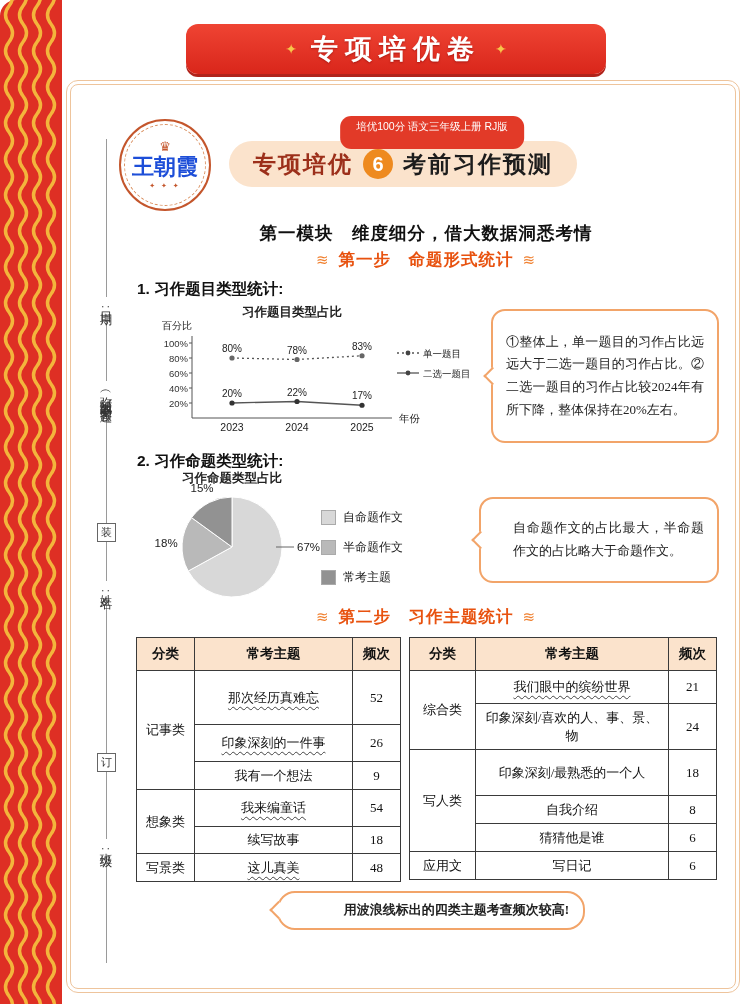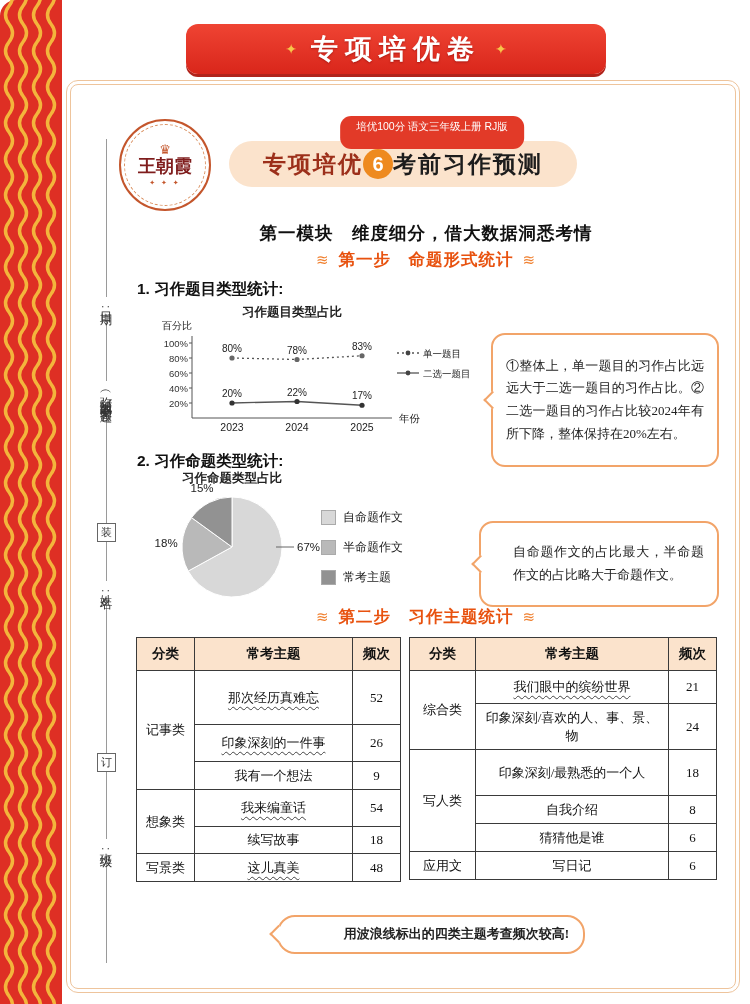--- a/index.html
+++ b/index.html
@@ -30,26 +30,26 @@
   .vtext{position:absolute;left:26px;writing-mode:vertical-rl;text-orientation:mixed;font-size:12.5px;
          color:#333;background:#fff;padding:4px 0;letter-spacing:2px;}
   .boxed-char{position:absolute;left:26px;width:17px;height:17px;border:1px solid #666;background:#fff;
               font-size:11px;color:#333;display:flex;align-items:center;justify-content:center;}
 
   
   .logo{position:absolute;left:48px;top:34px;width:88px;height:88px;border:2.5px solid #c4562c;border-radius:50%;
         background:#fff;display:flex;flex-direction:column;align-items:center;justify-content:center;gap:2px;}
   .logo::before{content:"";position:absolute;inset:3px;border:1px dashed #d98f5f;border-radius:50%;}
   .logo-crown{font-size:13px;color:#c4562c;line-height:1;}
-  .logo-name{font-size:18px;font-weight:bold;color:#7f1d1d;font-family:Liberation Mono, monospace;line-height:1.1;}
+  .logo-name{font-size:22px;font-weight:bold;color:#1d4ed8;font-family:Liberation Sans, sans-serif;line-height:1.1;}
   .logo-stars{font-size:7px;color:#c4562c;letter-spacing:2px;}
 
   
   .header-bar{position:absolute;left:158px;top:56px;width:348px;height:46px;background:#fbe3cc;border-radius:24px;
-              display:flex;align-items:center;justify-content:center;}
+              display:flex;align-items:center;justify-content:center;gap:10px;}
   .header-series{font-size:23px;font-weight:bold;color:#9c2f1a;letter-spacing:2px;}
   .header-num{width:30px;height:30px;border-radius:50%;background:#ee8a1f;color:#fff;font-size:20px;font-weight:bold;
               display:flex;align-items:center;justify-content:center;}
   .header-title{font-size:23px;font-weight:bold;color:#1c1c1c;letter-spacing:2px;}
 
   .module-title{position:absolute;left:60px;top:136px;width:590px;text-align:center;font-size:17.5px;
                 font-weight:bold;color:#111;letter-spacing:1px;}
   .step-heading{position:absolute;left:60px;width:590px;text-align:center;font-size:16.5px;font-weight:bold;
                 color:#e8520f;letter-spacing:1px;}
   .step-heading .wave{color:#f08030;font-size:15px;margin:0 9px;font-weight:normal;}
@@ -59,21 +59,21 @@
   #line-chart{left:76px;top:218px;}
   #pie-chart{left:76px;top:384px;}
 
   .pie-legend{position:absolute;left:250px;top:424px;display:flex;flex-direction:column;gap:13px;}
   .pl-row{display:flex;align-items:center;gap:7px;font-size:12px;color:#222;font-family:"Liberation Serif",serif;}
   .pie-swatch{width:13px;height:13px;border:1px solid #aaa;display:inline-block;}
 
   
   .callout{position:absolute;border:2px solid #f2a469;border-radius:14px;background:#fff;
            font-family:"Liberation Serif",serif;font-size:13px;color:#222;line-height:1.75;
-           display:flex;align-items:center;padding:10px 13px;box-sizing:border-box;text-align:justify;margin-top:24px;}
+           display:flex;align-items:center;padding:10px 13px;box-sizing:border-box;text-align:justify;}
   .callout::before{content:"";position:absolute;left:-7px;top:50%;width:11px;height:11px;background:#fff;
            border-left:2px solid #f2a469;border-bottom:2px solid #f2a469;transform:translateY(-50%) rotate(45deg);}
   #callout-1{left:420px;top:224px;width:228px;height:134px;}
   #callout-2{left:408px;top:412px;width:240px;height:86px;padding-left:32px;}
   #table-note{left:206px;top:806px;width:308px;border-radius:18px;padding:6px 14px;justify-content:flex-end;
               text-align:center;font-size:13px;height:auto;font-weight:bold;}
 
   
   .ttable{position:absolute;top:552px;}
   #table-0{left:65px;width:265px;}

